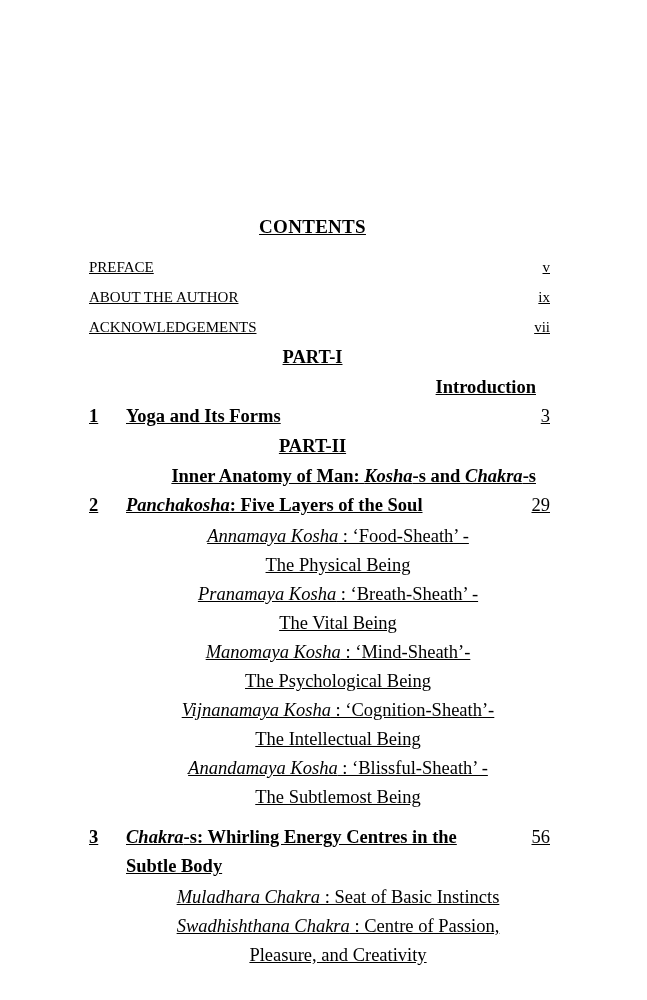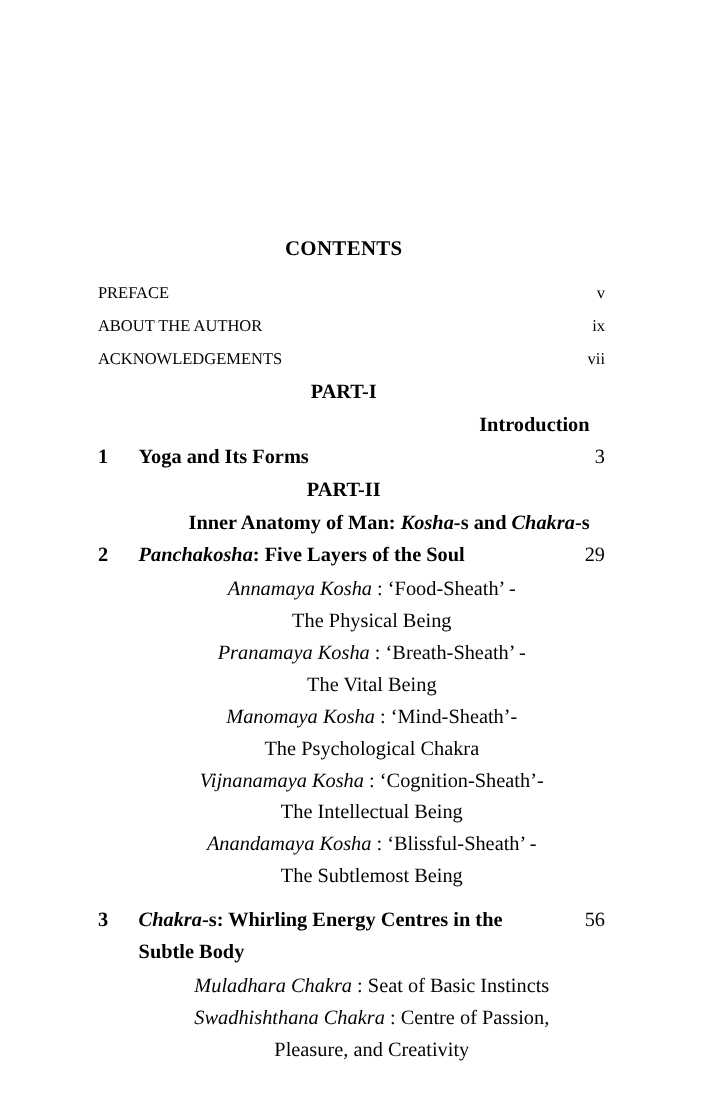--- a/index.html
+++ b/index.html
@@ -24,20 +24,21 @@
     width: 647px;
     height: 1000px;
   }
 
   
   .toc {
     position: absolute;
     left: 89px;
     top: 216px;
     width: 461px;   
+    text-decoration: underline;
   }
 
   .title {
     text-align: center;
     font-weight: bold;
     font-size: 19px;
     letter-spacing: 0.3px;
     margin: 0 0 14px 0;
     padding-right: 14px;
   }
@@ -157,21 +158,21 @@
       <span class="l2">The Physical Being</span>
     </div>
 
     <div class="sub">
       <span><i> Pranamaya Kosha</i><span> : ‘Breath-Sheath’ -</span></span>
       <span class="l2">The Vital Being</span>
     </div>
 
     <div class="sub">
       <span><i>Manomaya  Kosha</i><span> : ‘Mind-Sheath’-</span></span>
-      <span class="l2">The Psychological Chakra</span>
+      <span class="l2">The Psychological Being</span>
     </div>
 
     <div class="sub">
       <span><i>Vijnanamaya  Kosha</i><span> : ‘Cognition-Sheath’-</span></span>
       <span class="l2">The Intellectual Being</span>
     </div>
 
     <div class="sub">
       <span><i>Anandamaya Kosha</i><span> : ‘Blissful-Sheath’ -</span></span>
       <span class="l2">The Subtlemost Being</span>

